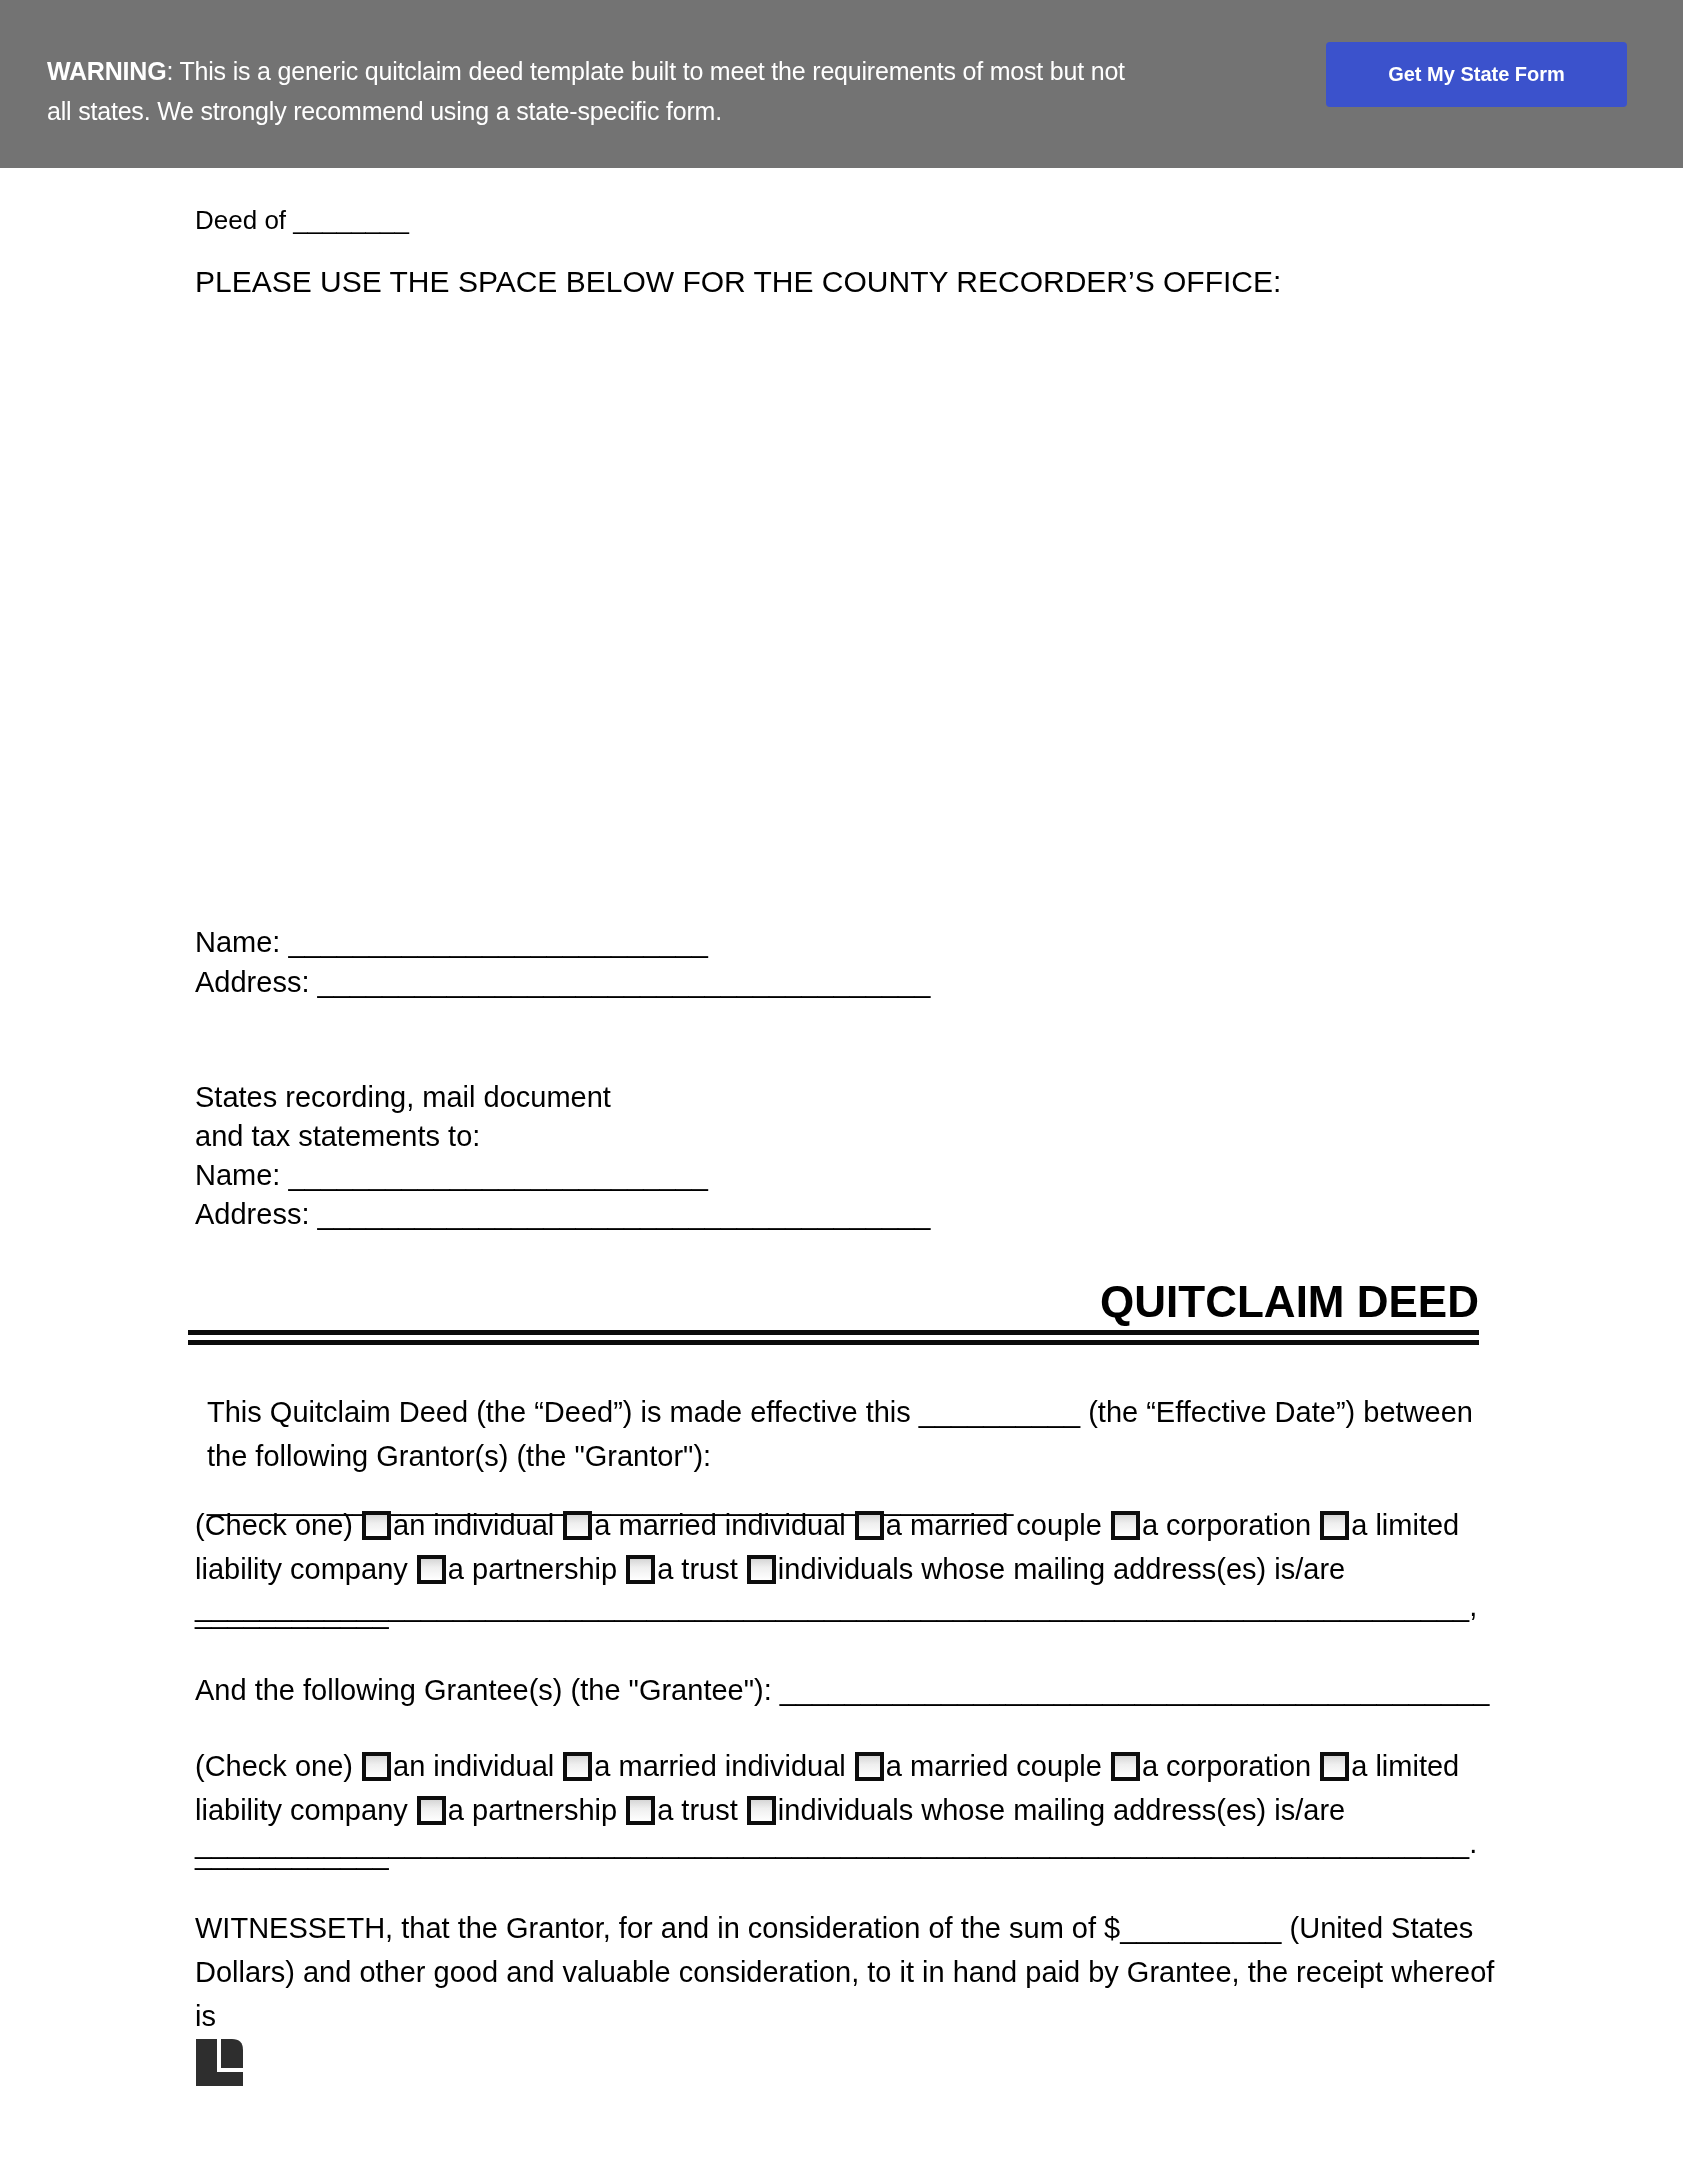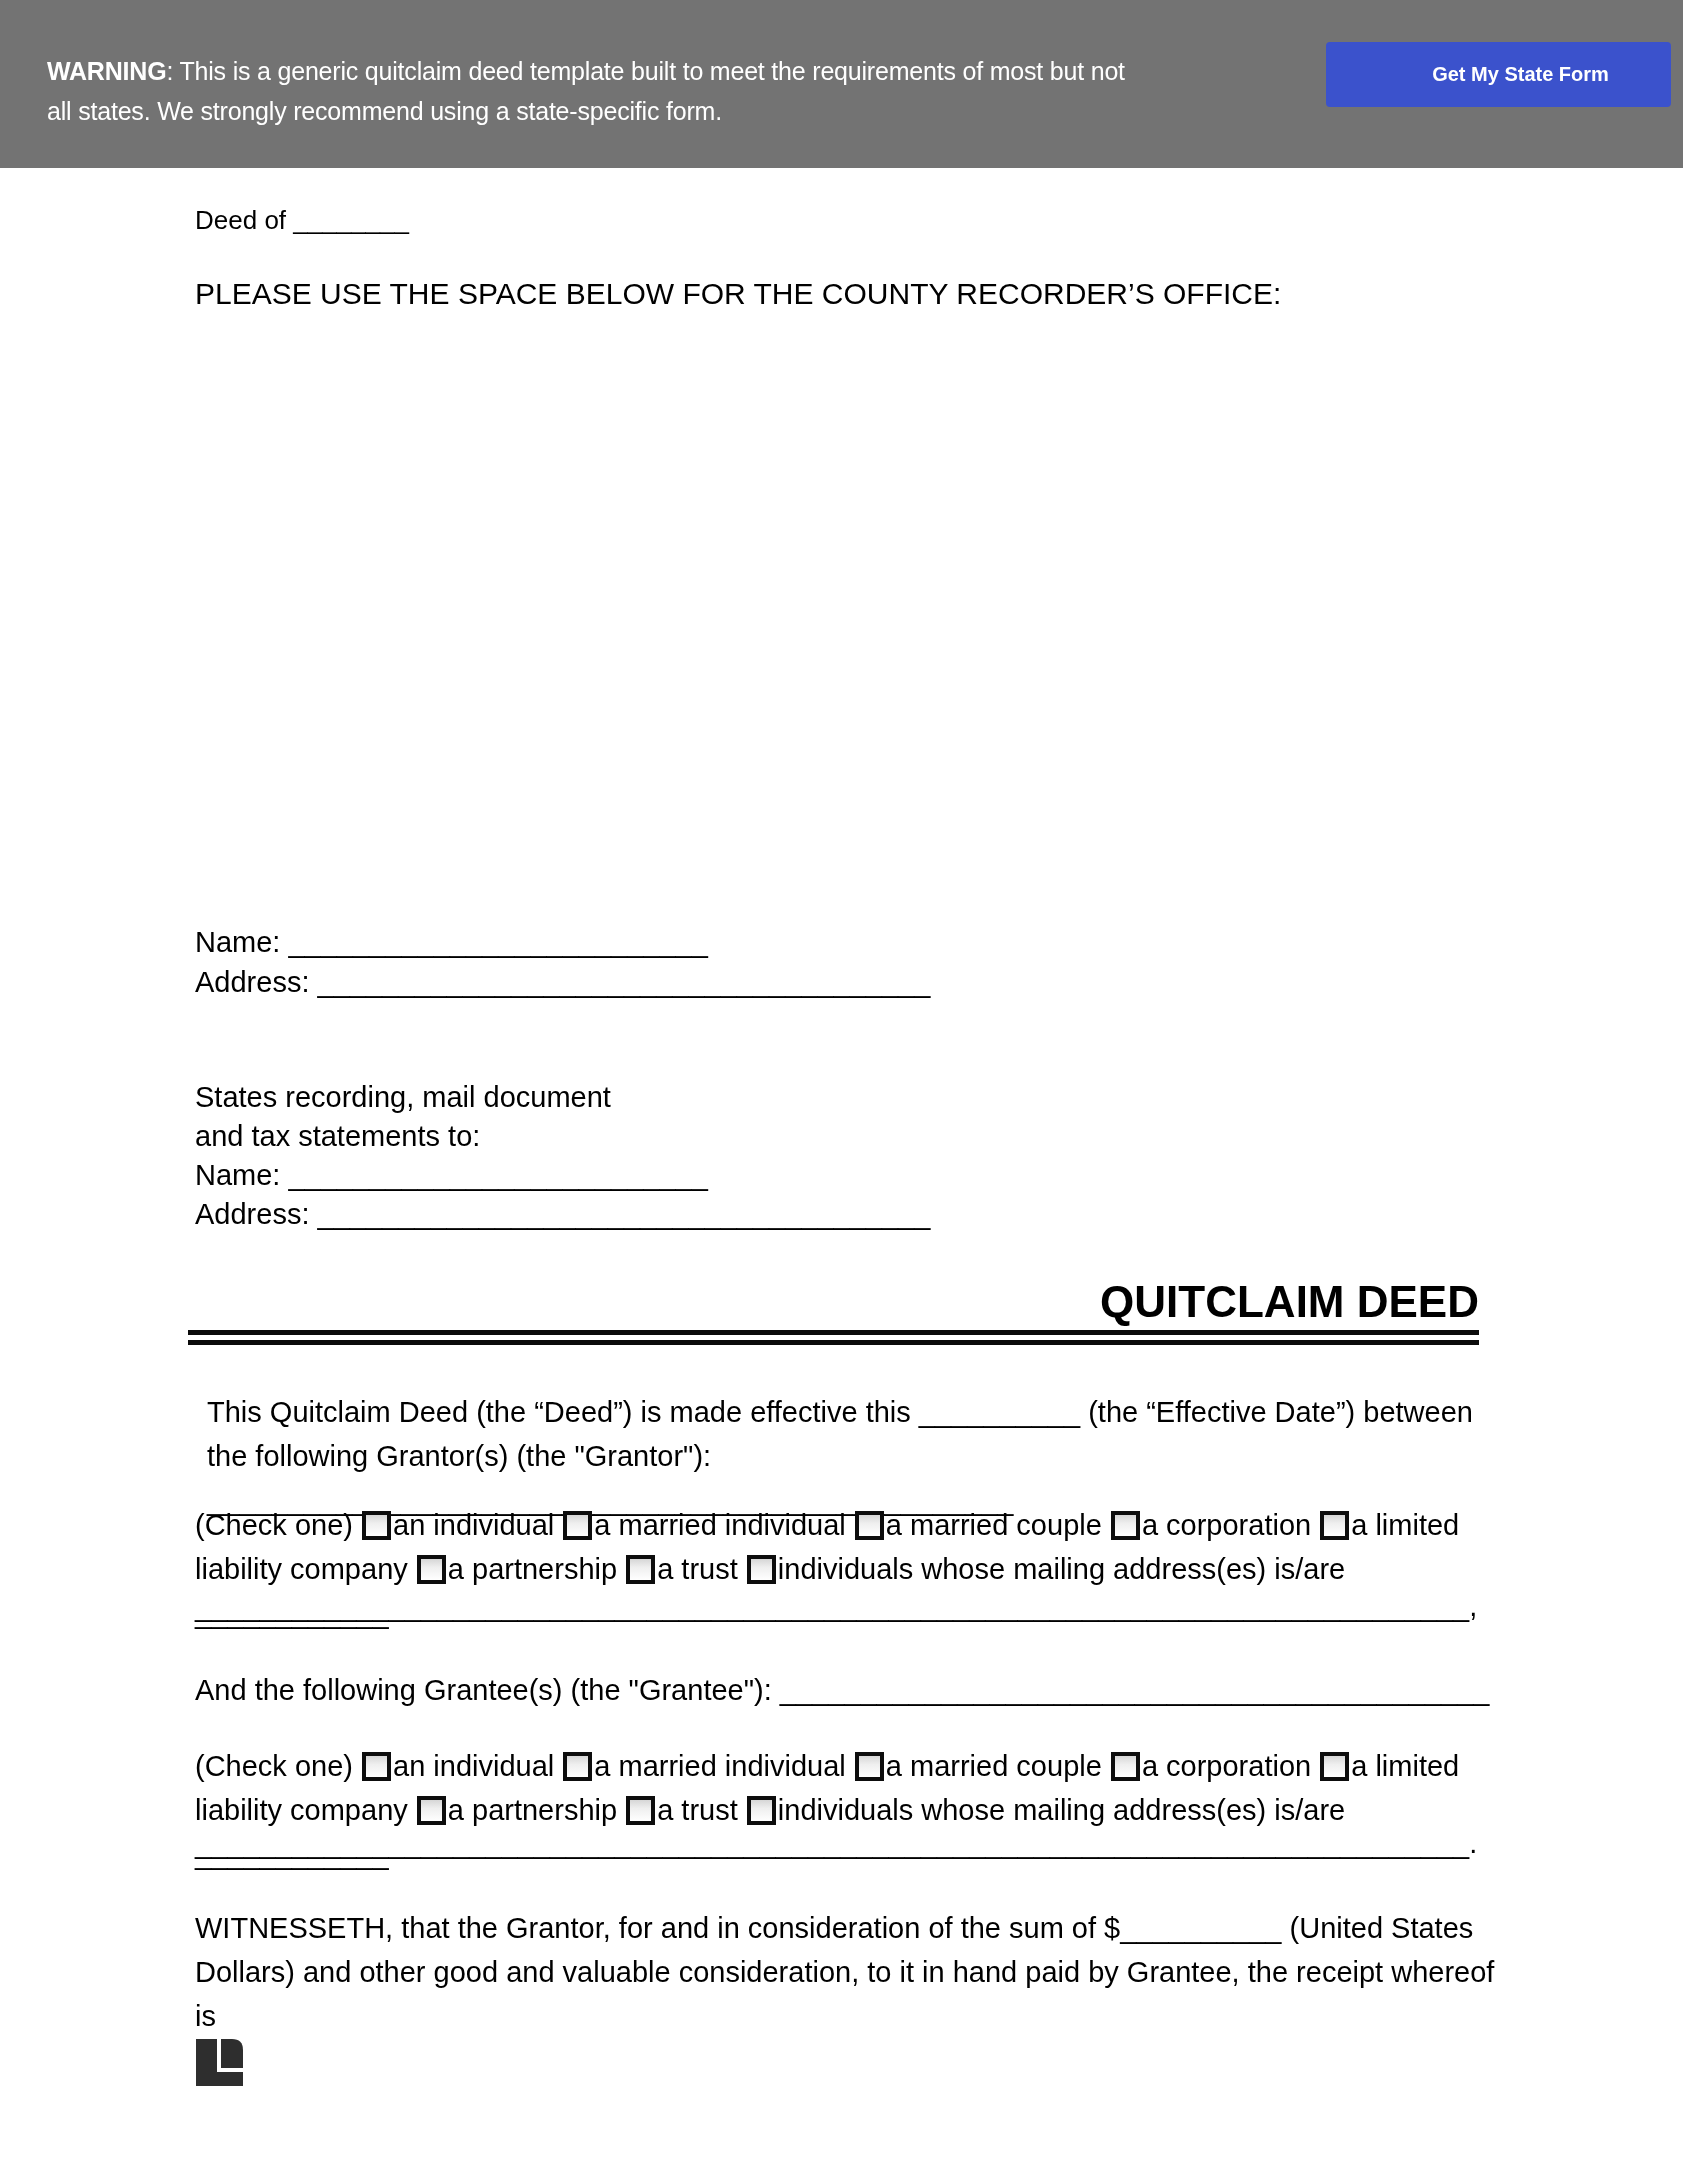--- a/index.html
+++ b/index.html
@@ -13,27 +13,27 @@
   
   #banner{left:0;top:0;width:1683px;height:168px;}
   #banner-text{
     left:47px;top:51px;width:1252px;color:#fff;
     font-size:25px;line-height:40px;letter-spacing:-0.2px;
   }
   #banner-text b{font-weight:bold;}
   #state-form-button{
     left:1326px;top:42px;width:301px;height:65px;border-radius:4px;
     display:flex;align-items:center;justify-content:center;
-    color:#fff;font-size:20px;font-weight:bold;cursor:pointer;padding-left:44px;
+    color:#fff;font-size:20px;font-weight:bold;cursor:pointer;
   }
 
   
   .doc{font-size:29px;line-height:43px;}
   #state-of{left:195px;top:199px;font-size:26px;}
-  #recorder-notice{left:195px;top:272px;font-size:30px;}
+  #recorder-notice{left:195px;top:260px;font-size:30px;}
   #prepared-by{left:195px;top:922px;line-height:40px;}
   #mail-to{left:195px;top:1078px;line-height:39px;}
 
   #deed-title{left:188px;top:1277px;width:1291px;text-align:right;
     font-size:44px;font-weight:bold;}
   .title-rule{left:188px;width:1291px;height:5px;background:#0b0b0b;}
   #title-rule-1{top:1330px;}
   #title-rule-2{top:1340px;}
 
   #intro-para{left:207px;top:1390px;width:1305px;line-height:44px;}

